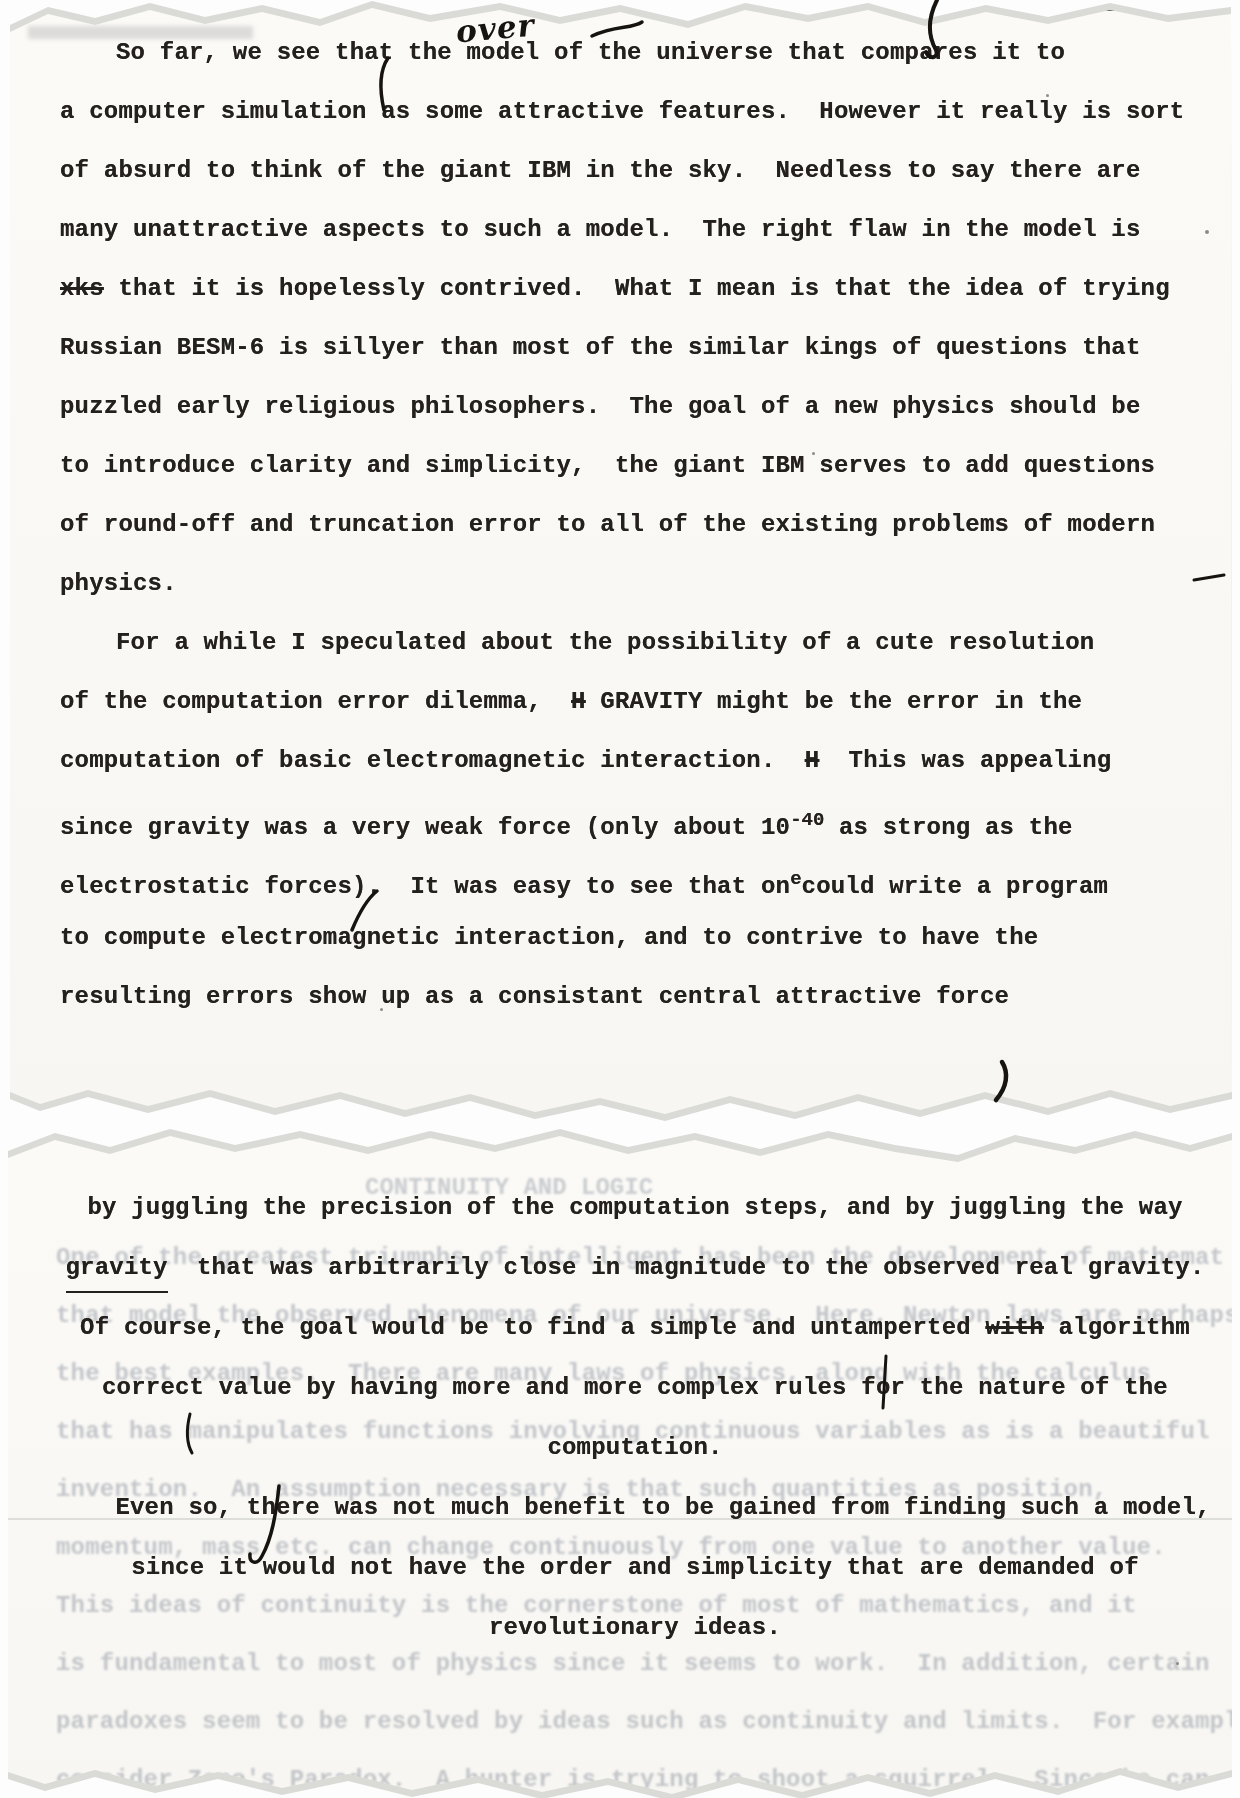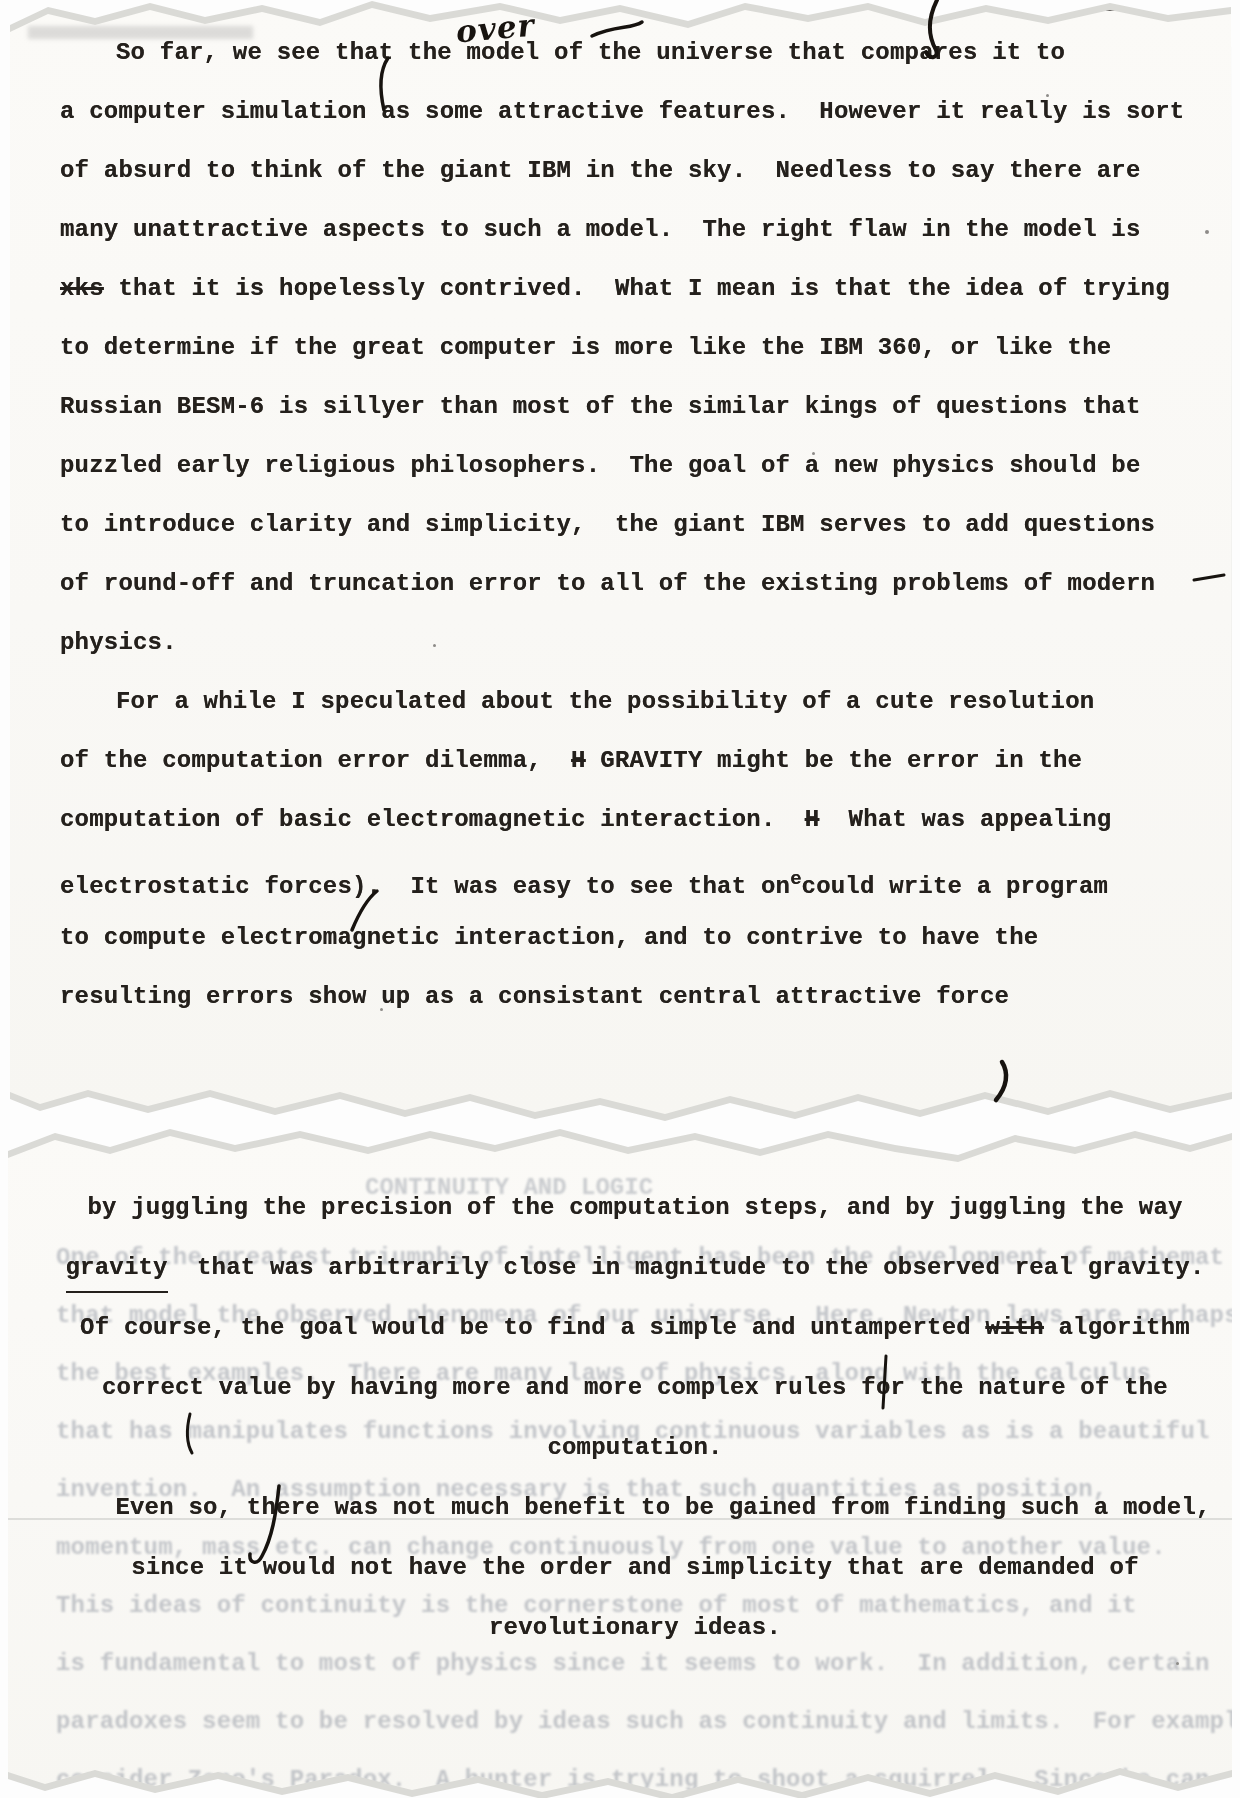--- a/index.html
+++ b/index.html
@@ -47,29 +47,29 @@
   <div id="backing1" class="tear-backing"></div>
   <div id="backing2" class="tear-backing"></div>
 
   <div id="fragment1" class="fragment">
     <div class="lines" style="left:60px;top:38px;width:1160px;">
         <div class="line indent"><span>So far, we see that the model of the universe that compares it to</span></div>
         <div class="line"><span>a computer simulation as some attractive features.  However it really is sort</span></div>
         <div class="line"><span>of absurd to think of the giant IBM in the sky.  Needless to say there are</span></div>
         <div class="line"><span>many unattractive aspects to such a model.  The right flaw in the model is</span></div>
         <div class="line"><span class="strike">xks</span><span> that it is hopelessly contrived.  What I mean is that the idea of trying</span></div>
-        <div class="line"><span>to determine if the great computer is more like the IBM 360, or like the</span></div>
         <div class="line"><span>Russian BESM-6 is sillyer than most of the similar kings of questions that</span></div>
         <div class="line"><span>puzzled early religious philosophers.  The goal of a new physics should be</span></div>
         <div class="line"><span>to introduce clarity and simplicity,  the giant IBM serves to add questions</span></div>
         <div class="line"><span>of round-off and truncation error to all of the existing problems of modern</span></div>
         <div class="line"><span>physics.</span></div>
         <div class="line indent"><span>For a while I speculated about the possibility of a cute resolution</span></div>
         <div class="line"><span>of the computation error dilemma,  </span><span class="strike">H</span><span> GRAVITY might be the error in the</span></div>
-        <div class="line"><span>computation of basic electromagnetic interaction.  </span><span class="strike">H</span><span>  What was appealing</span></div>
+        <div class="line"><span>computation of basic electromagnetic interaction.  </span><span class="strike">H</span><span>  This was appealing</span></div>
+        <div class="line"><span>since gravity was a very weak force (only about 10</span><span class="sup">-40</span><span> as strong as the</span></div>
         <div class="line"><span>electrostatic forces).  It was easy to see that on</span><span class="sup">e</span><span>could write a program</span></div>
         <div class="line"><span>to compute electromagnetic interaction, and to contrive to have the</span></div>
         <div class="line"><span>resulting errors show up as a consistant central attractive force</span></div>
       </div>
 
     <div class="smudge" style="left:28px;top:26px;width:225px;height:13px;"></div>
     <div class="topbit" style="left:148px;top:0;width:26px;height:8px;transform:rotate(5deg);"></div>
     <div class="topbit" style="left:395px;top:0;width:20px;height:6px;transform:rotate(-4deg);"></div>
     <div class="topbit" style="left:1016px;top:2px;width:118px;height:10px;transform:rotate(-2deg);"></div>
     <span id="over-word">over</span>

